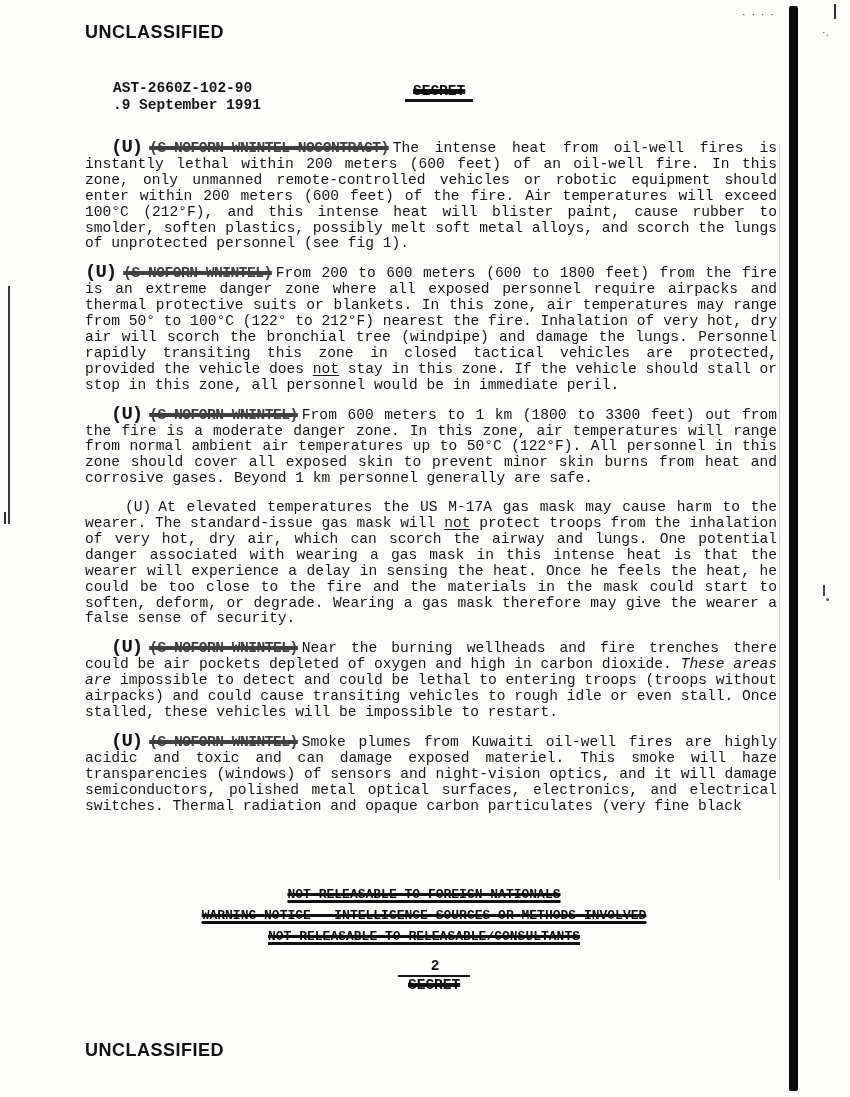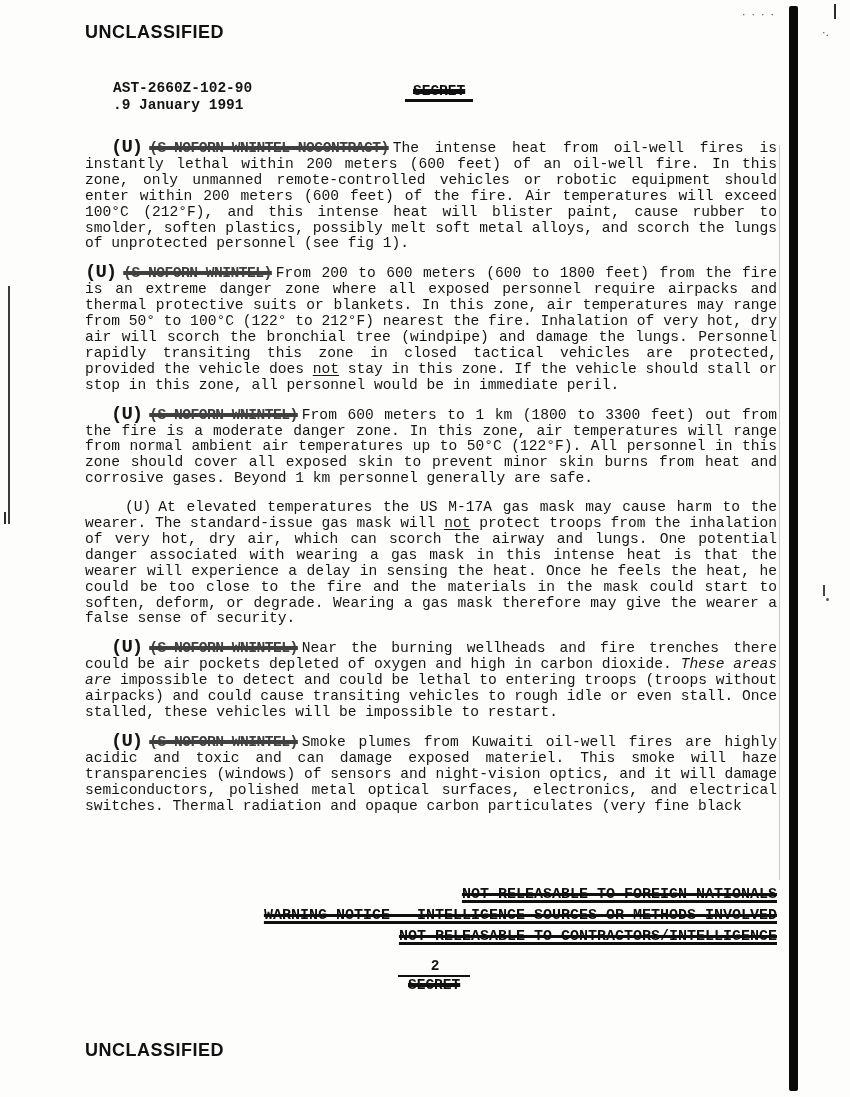--- a/index.html
+++ b/index.html
@@ -84,25 +84,25 @@
     letter-spacing: -0.5px;
     color: #404040;
   }
   .u-underline { text-decoration: underline; text-underline-offset: 2px; margin-top: 40px; }
   .italic { font-style: italic; }
 
   
   .caveats {
     position: absolute;
     top: 886px;
-    left: 85px;
+    left: 78px;
     width: 692px;
-    text-align: right;
-    font-family: "Liberation Mono", monospace;
-    font-size: 15px;
+    text-align: center;
+    font-family: "Liberation Mono", monospace;
+    font-size: 13px;
     line-height: 15px;
     font-weight: bold;
     color: #0f0f0f;
   }
   .caveat-line {
     display: inline-block;
     text-decoration: underline line-through;
     text-decoration-thickness: 2.5px;
     margin-bottom: 3px;
   }
@@ -212,21 +212,21 @@
 </style>
 </head>
 <body>
 
 <div class="page">
 
   <div class="banner top">UNCLASSIFIED</div>
 
   <div class="doc-header">
     <div>AST-2660Z-102-90</div>
-    <div>.9 January 1991</div>
+    <div>.9 September 1991</div>
   </div>
 
   <div class="header-secret">SECRET</div>
 
   <div class="content">
 
     <p class="indent-sm"><span class="u-marker">(U)</span><span class="struck-classification">(S-NOFORN-WNINTEL-NOCONTRACT)</span><span>The intense heat from oil-well fires is instantly lethal within 200 meters (600 feet) of an oil-well fire. In this zone, only unmanned remote-controlled vehicles or robotic equipment should enter within 200 meters (600 feet) of the fire. Air temperatures will exceed 100°C (212°F), and this intense heat will blister paint, cause rubber to smolder, soften plastics, possibly melt soft metal alloys, and scorch the lungs of unprotected personnel (see fig 1).</span></p>
 
     <p><span class="u-marker">(U)</span><span class="struck-classification">(S-NOFORN-WNINTEL)</span><span>From 200 to 600 meters (600 to 1800 feet) from the fire is an extreme danger zone where all exposed personnel require airpacks and thermal protective suits or blankets. In this zone, air temperatures may range from 50° to 100°C (122° to 212°F) nearest the fire. Inhalation of very hot, dry air will scorch the bronchial tree (windpipe) and damage the lungs. Personnel rapidly transiting this zone in closed tactical vehicles are protected, provided the vehicle does </span><span class="u-underline">not</span><span> stay in this zone. If the vehicle should stall or stop in this zone, all personnel would be in immediate peril.</span></p>
 
@@ -236,21 +236,21 @@
 
     <p class="indent-sm"><span class="u-marker">(U)</span><span class="struck-classification">(S-NOFORN-WNINTEL)</span><span>Near the burning wellheads and fire trenches there could be air pockets depleted of oxygen and high in carbon dioxide. </span><span class="italic">These areas are</span><span> impossible to detect and could be lethal to entering troops (troops without airpacks) and could cause transiting vehicles to rough idle or even stall. Once stalled, these vehicles will be impossible to restart.</span></p>
 
     <p class="indent-sm"><span class="u-marker">(U)</span><span class="struck-classification">(S-NOFORN-WNINTEL)</span><span>Smoke plumes from Kuwaiti oil-well fires are highly acidic and toxic and can damage exposed materiel. This smoke will haze transparencies (windows) of sensors and night-vision optics, and it will damage semiconductors, polished metal optical surfaces, electronics, and electrical switches. Thermal radiation and opaque carbon particulates (very fine black</span></p>
 
   </div>
 
   <div class="caveats">
     <div class="row"><span class="caveat-line">NOT RELEASABLE TO FOREIGN NATIONALS</span></div>
     <div class="row"><span class="caveat-line">WARNING NOTICE - INTELLIGENCE SOURCES OR METHODS INVOLVED</span></div>
-    <div class="row"><span class="caveat-line">NOT RELEASABLE TO CONTRACTORS/INTELLIGENCE</span></div>
+    <div class="row"><span class="caveat-line">NOT RELEASABLE TO RELEASABLE/CONSULTANTS</span></div>
   </div>
 
   <div class="page-number">2</div>
 
   <div class="footer-secret">SECRET</div>
 
   <div class="banner bottom">UNCLASSIFIED</div>
 
   <div class="edge-bar"></div>
   <div class="faint-rule"></div>

